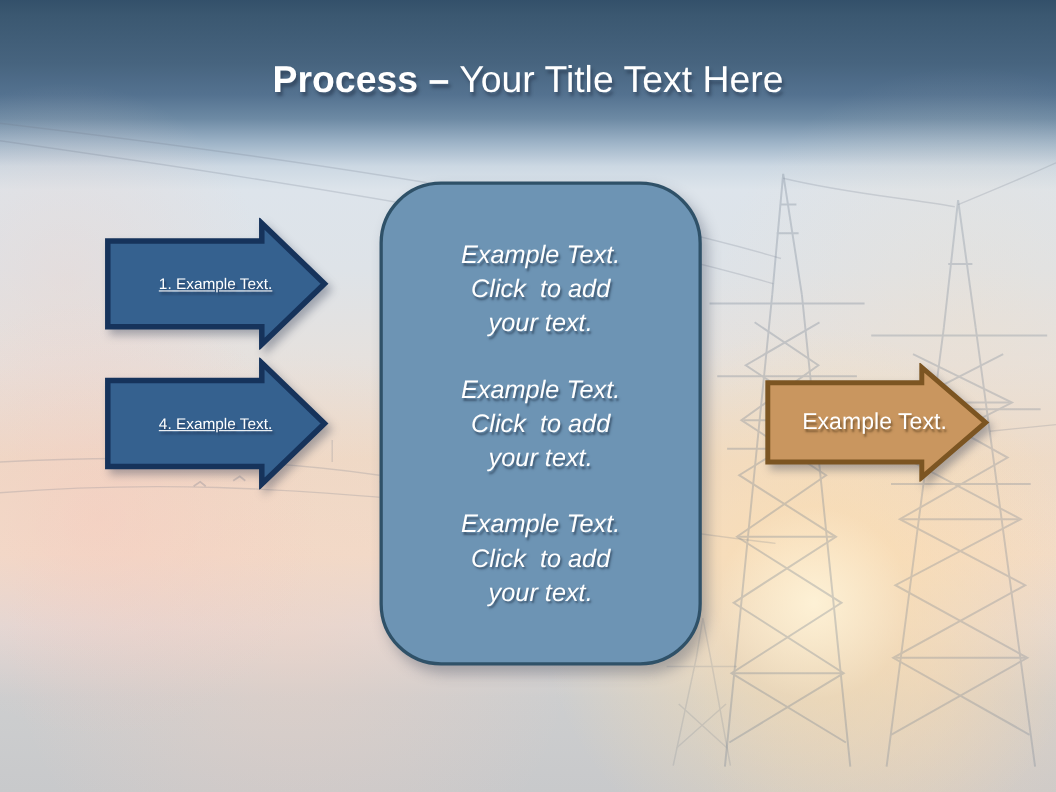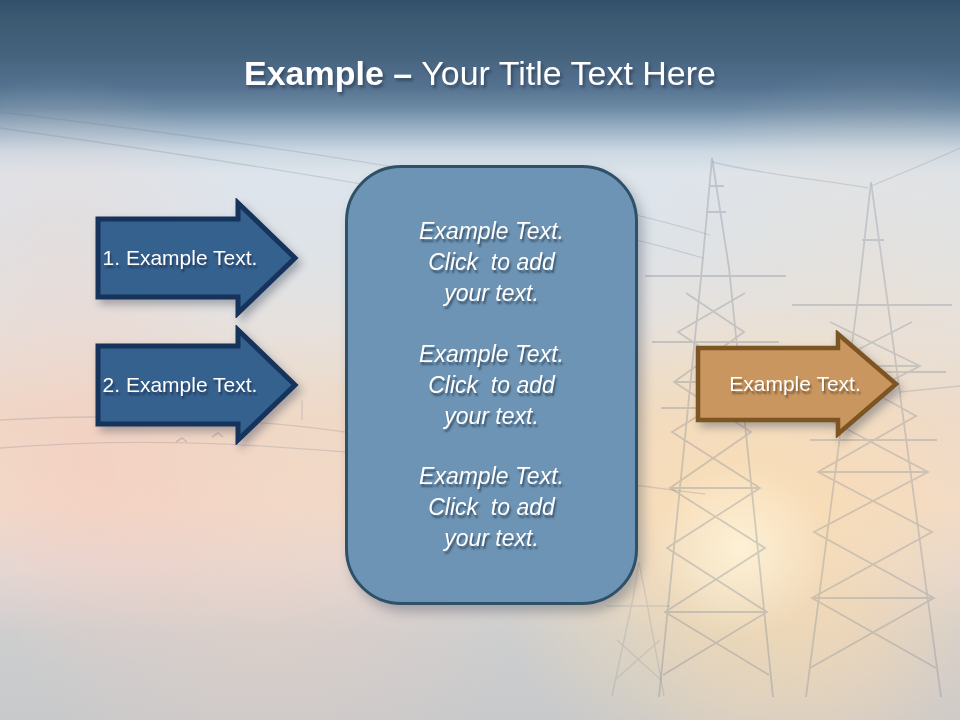--- a/index.html
+++ b/index.html
@@ -23,23 +23,23 @@
     position:absolute;left:0;right:0;top:54px;text-align:center;
     font-size:34px;color:var(--title-text,#fff);
     text-shadow:2px 3px 3px rgba(25,35,55,.45);
   }
   .t-bold{font-weight:bold;margin-right:9px;}
   .t-rest{font-weight:normal;}
   .step{position:absolute;left:95px;width:205px;height:120px;}
   .step svg, .cta svg{position:absolute;left:0;top:0;width:100%;height:100%;
     filter:drop-shadow(4px 5px 4px rgba(50,60,85,.38));}
   .step-label{
-    position:absolute;left:0;top:21px;width:170px;height:78px;
+    position:absolute;left:16px;top:21px;width:170px;height:78px;
     display:flex;align-items:center;justify-content:center;
-    color:#fff;font-size:21px;text-shadow:1.5px 2.5px 2px rgba(20,30,55,.55);
+    color:#fff;font-size:14px;text-shadow:1.5px 2.5px 2px rgba(20,30,55,.55);text-decoration:underline;
   }
   .panel{
     position:absolute;left:345px;top:165px;width:293px;height:440px;box-sizing:border-box;
     background:var(--panel-fill,#6D94B4);
     border:3px solid var(--panel-border,#2F5168);
     border-radius:56px;
     display:flex;flex-direction:column;justify-content:space-evenly;
     padding:18px 0;
     box-shadow:5px 7px 12px rgba(55,65,90,.35);
   }
@@ -92,35 +92,35 @@
       <path d="M900,392 L960,386"></path>
       <path d="M302,400 L302,420"></path>
     </g>
     <g stroke="#8a8a95" stroke-width="1.6" fill="none" opacity="0.35">
       <path d="M176,442 l6,-4 l5,4"></path>
       <path d="M212,437 l6,-4 l5,4"></path>
     </g>
   </svg>
 
   <header class="title">
-    <span class="t-bold">Example –</span><span class="t-rest">Your Title Text Here</span>
+    <span class="t-bold">Process –</span><span class="t-rest">Your Title Text Here</span>
   </header>
 
   <div class="step" style="top:198px">
     <svg viewBox="0 0 205 120">
       <polygon points="3,21 143,21 143,5 200,60 143,115 143,99 3,99" style="fill:var(--step-fill,#35618F);stroke:var(--step-border,#16335B);stroke-width:5;stroke-linejoin:miter"></polygon>
     </svg>
     <span class="step-label">1. Example Text.</span>
   </div>
 
   <div class="step" style="top:325px">
     <svg viewBox="0 0 205 120">
       <polygon points="3,21 143,21 143,5 200,60 143,115 143,99 3,99" style="fill:var(--step-fill,#35618F);stroke:var(--step-border,#16335B);stroke-width:5;stroke-linejoin:miter"></polygon>
     </svg>
-    <span class="step-label">2. Example Text.</span>
+    <span class="step-label">4. Example Text.</span>
   </div>
 
 
   <section class="panel">
     <div class="block">
       <div class="line">Example Text.</div>
       <div class="line">Click  to add</div>
       <div class="line">your text.</div>
     </div>
     <div class="block">

